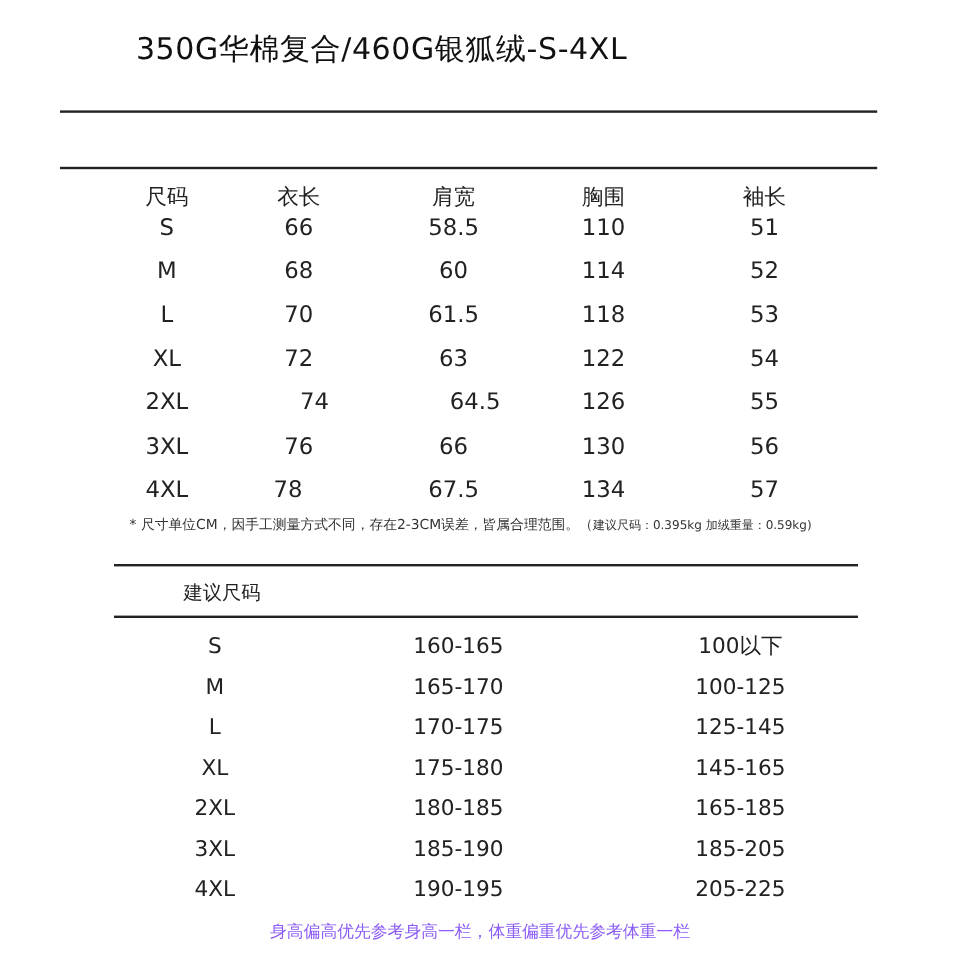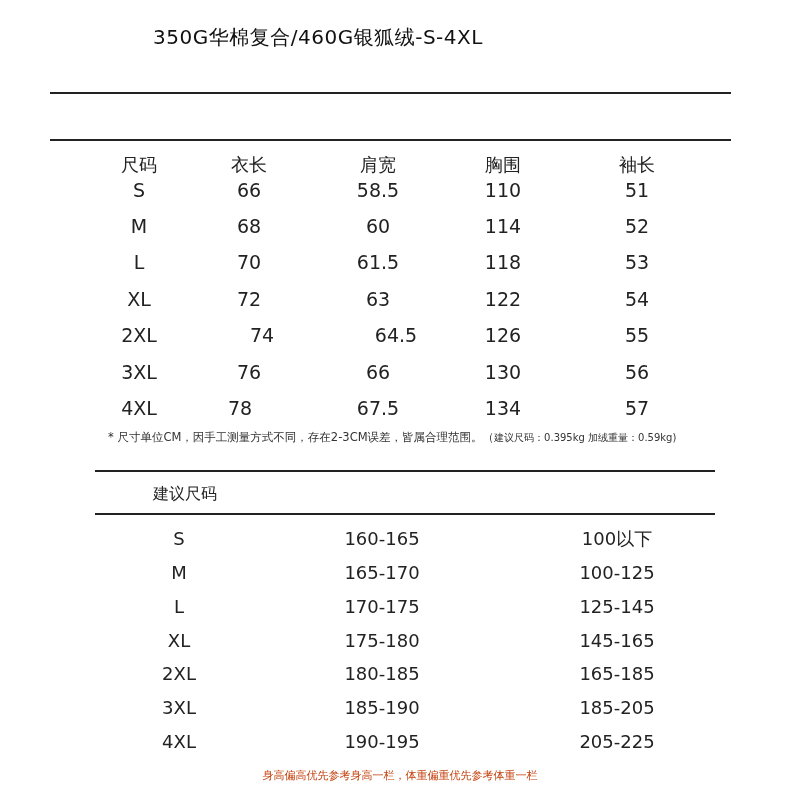--- a/index.html
+++ b/index.html
@@ -1,31 +1,31 @@
 <!DOCTYPE html>
 <html><head>
 <meta charset="utf-8">
 <style>
   html, body { margin:0; padding:0; background:#ffffff; }
   body { width:800px; height:800px; position:relative; overflow:hidden;
          font-family:"DejaVu Sans","Liberation Sans",sans-serif; color:#1a1a1a; }
   .title { position:absolute; top:24px; left:0; width:636px; text-align:center;
-           font-size:20px; letter-spacing:0.5px; color:#111; }
+           font-size:25px; letter-spacing:0.5px; color:#111; }
   .hline { position:absolute; height:1.5px; background:#222; }
   .t1-head, .t1-row { position:absolute; left:50px; width:680px; height:36px; }
   .cell { position:absolute; top:0; transform:translateX(-50%); white-space:nowrap;
           font-size:19px; color:#222; line-height:36px; }
   .t1-head .cell { font-size:18px;margin-top:48px; }
   .note { position:absolute; left:108px; top:430px; font-size:11.5px; color:#333; white-space:nowrap; }
   .note .small { font-size:10px; }
   .t2-head, .t2-row { position:absolute; left:95px; width:620px; height:34px; }
   .t2-head .cell { font-size:16px; line-height:34px; }
   .t2-row .cell { font-size:18px; line-height:34px; }
   .footer { position:absolute; top:768px; left:0; width:800px; text-align:center;
-            font-size:11px; color:#c2410c; }
+            font-size:14px; color:#8b5cf6; }
 </style>
 </head>
 <body>
 
 <div class="title">350G华棉复合/460G银狐绒-S-4XL</div>
 
 <div class="hline" style="top:92px;left:50px;width:681px;"></div>
 <div class="t1-head" style="top:99px;">
   <span class="cell" style="left:89px">尺码</span>
   <span class="cell" style="left:199px">衣长</span>

